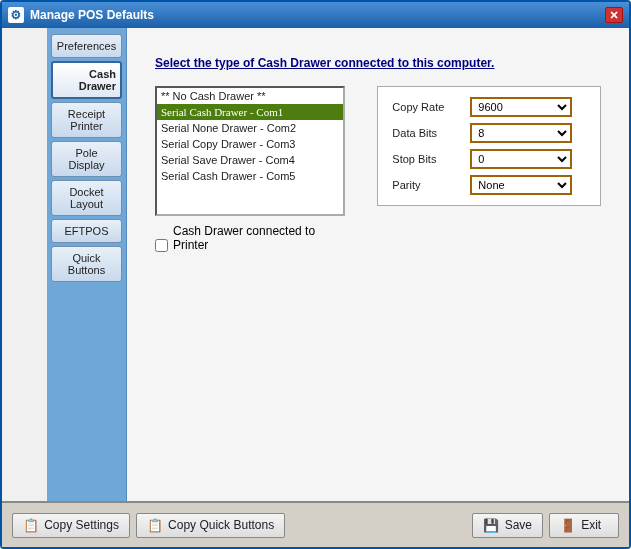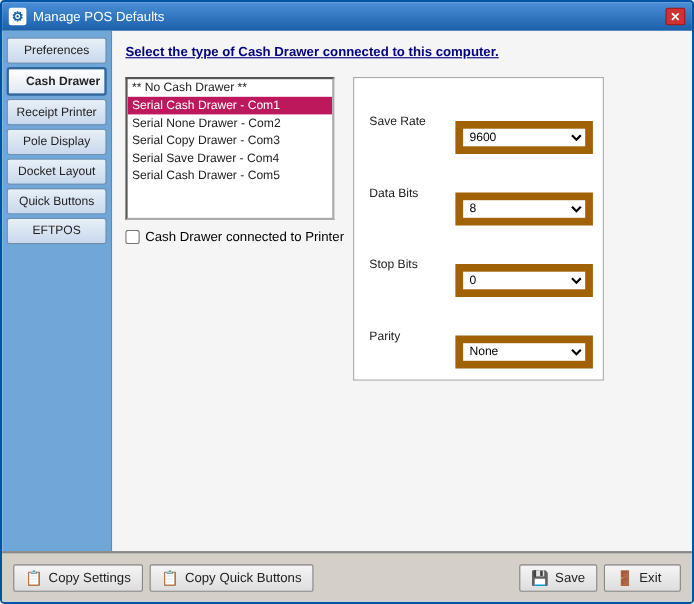--- a/index.html
+++ b/index.html
@@ -49,21 +49,21 @@
       display: flex;
       align-items: center;
       justify-content: center;
       font-size: 10px;
       color: #1a5fa8;
       font-weight: bold;
     }
 
     .title-text {
       font-size: 12px;
-      font-weight: normal;
+      font-weight: bold;
       color: white;
     }
 
     .title-close {
       width: 18px;
       height: 16px;
       background: #cc3333;
       border: 1px solid #aa1111;
       border-radius: 2px;
       color: white;
@@ -82,20 +82,21 @@
     }
 
     .sidebar {
       width: 100px;
       background: #6fa8d8;
       display: flex;
       flex-direction: column;
       padding: 6px 4px;
       gap: 3px;
       border-right: 1px solid #5588bb;
+      margin-left: 45px;
     }
 
     .sidebar-btn {
       background: linear-gradient(to bottom, #e8f0f8, #c8d8ec);
       border: 1px solid #7090b0;
       border-radius: 3px;
       padding: 5px 4px;
       text-align: center;
       cursor: pointer;
       font-size: 11px;
@@ -105,38 +106,38 @@
 
     .sidebar-btn.active {
       background: linear-gradient(to bottom, #ffffff, #e0e8f5);
       border: 2px solid #336699;
       font-weight: bold;
       text-align: right;
     }
 
     .content-area {
       flex: 1;
-      padding: 12px;
+      padding: 28px;
       background: #f5f5f5;
       display: flex;
       flex-direction: column;
       gap: 10px;
     }
 
     .content-title {
       font-size: 12px;
       font-weight: bold;
       color: #000080;
       text-decoration: underline;
       margin-bottom: 6px;
     }
 
     .main-row {
       display: flex;
-      gap: 8px;
+      gap: 28px;
       align-items: flex-start;
     }
 
     .listbox-container {
       display: flex;
       flex-direction: column;
     }
 
     .listbox {
       width: 190px;
@@ -148,22 +149,23 @@
 
     .listbox-item {
       padding: 2px 4px;
       cursor: pointer;
       font-size: 11px;
       color: #222;
       white-space: nowrap;
     }
 
     .listbox-item.selected {
-      background: #be185d;
+      background: #4d7c0f;
       color: white;
+      font-family: Liberation Serif, serif;
     }
 
     .checkbox-row {
       display: flex;
       align-items: flex-end;
       gap: 5px;
       margin-top: 8px;
     }
 
     .checkbox-row input[type="checkbox"] {
@@ -180,27 +182,26 @@
       align-items: center;
       min-width: 210px;
     }
 
     .settings-label {
       font-size: 11px;
       color: #222;
     }
 
     .settings-select {
-      width: 125px;
-      border: 7px solid #a16207;
+      width: 102px;
+      border: 2px solid #a16207;
       background: white;
       padding: 1px 2px;
       font-size: 11px;
       cursor: pointer;
-      margin-top: 29px;
     }
 
     .spacer { flex: 1; }
 
     .footer {
       height: 46px;
       background: #d4d0c8;
       border-top: 2px solid #888;
       display: flex;
       align-items: center;
@@ -244,22 +245,22 @@
   </div>
 
   <div class="window-body">
 
     <div class="sidebar">
       <div class="sidebar-btn">Preferences</div>
       <div class="sidebar-btn active">Cash Drawer</div>
       <div class="sidebar-btn">Receipt Printer</div>
       <div class="sidebar-btn">Pole Display</div>
       <div class="sidebar-btn">Docket Layout</div>
+      <div class="sidebar-btn">EFTPOS</div>
       <div class="sidebar-btn">Quick Buttons</div>
-      <div class="sidebar-btn">EFTPOS</div>
     </div>
 
     <div class="content-area">
       <div class="content-title">Select the type of Cash Drawer connected to this computer.</div>
 
       <div class="main-row">
 
         <div class="listbox-container">
           <div class="listbox">
             <div class="listbox-item">** No Cash Drawer **</div>
@@ -269,21 +270,21 @@
             <div class="listbox-item">Serial Save Drawer - Com4</div>
             <div class="listbox-item">Serial Cash Drawer - Com5</div>
           </div>
           <div class="checkbox-row">
             <input type="checkbox" style="">
             <span>Cash Drawer connected to Printer</span>
           </div>
         </div>
 
         <div class="settings-panel">
-          <span class="settings-label">Save Rate</span>
+          <span class="settings-label">Copy Rate</span>
           <select class="settings-select">
             <option>9600</option>
           </select>
 
           <span class="settings-label">Data Bits</span>
           <select class="settings-select">
             <option>8</option>
           </select>
 
           <span class="settings-label">Stop Bits</span>

